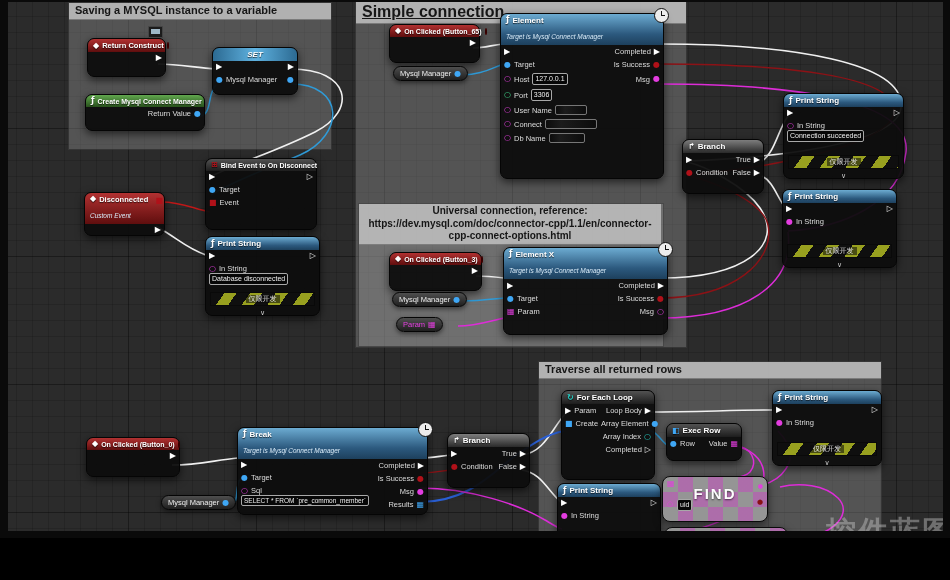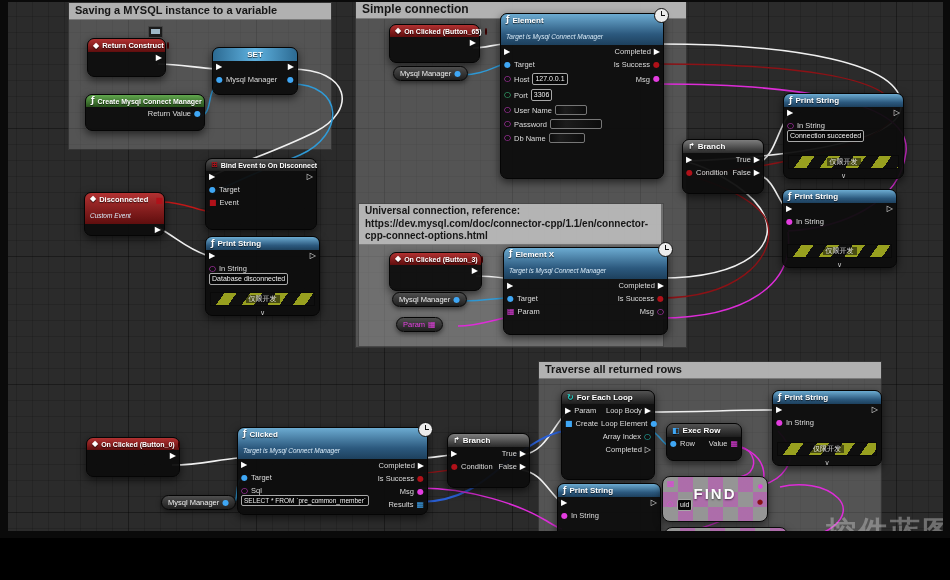--- a/index.html
+++ b/index.html
@@ -21,21 +21,21 @@
   .node{position:absolute;z-index:10;background:rgba(13,13,13,.95);border:1px solid #050505;
         border-radius:7px;box-shadow:0 3px 9px rgba(0,0,0,.6);color:#dcdcdc;}
   .nh{display:flex;align-items:center;gap:3px;padding:2px 5px;border-radius:6px 6px 0 0;
       font-weight:700;font-size:8px;color:#fff;text-shadow:0 1px 1px rgba(0,0,0,.7);white-space:nowrap;}
   .nh2{padding:2px 5px;border-radius:6px 6px 0 0;white-space:nowrap;}
   .nh2 .t{display:flex;gap:3px;font-weight:700;font-size:8px;color:#fff;text-shadow:0 1px 1px rgba(0,0,0,.7);}
   .nh2 .sub{font-style:italic;font-size:6.5px;color:#d8eaf7;}
   .hdr-fn{background:linear-gradient(180deg,#6cabd1,#2c597e 65%,#1d405d);}
   .hdr-ev{background:linear-gradient(180deg,#b23131,#5f0e0e);}
   .hdr-green{background:linear-gradient(180deg,#61a74e,#28511c);}
-  .hdr-set{background:linear-gradient(90deg,#2c6a92,#5fb2e0 50%,#2c6a92);text-align:center;}
+  .hdr-set{background:linear-gradient(90deg,#2c6a92,#5fb2e0 50%,#2c6a92);text-align:center;font-style:italic;}
   .hdr-macro{background:linear-gradient(180deg,#525252,#1d1d1d);}
   .hdr-branch{background:linear-gradient(180deg,#7d7d7d,#2a2a2a);}
   .row{display:flex;align-items:center;gap:3px;padding:2px 3px;font-size:7.5px;line-height:1.2;}
   .row.between{justify-content:space-between;}
   .row.rightal{justify-content:flex-end;}
   .grp{display:flex;align-items:center;gap:3px;white-space:nowrap;}
   .pin{font-family:"DejaVu Sans",sans-serif;line-height:1;font-size:8px;}
   .pexec{color:#fff;} .phollow{color:#e4e4e4;}
   .cblue{color:#3fa7f5;} .cred{color:#b01119;} .cdred{color:#8a1014;} .cmag{color:#e43de0;}
   .cgreen{color:#3fd98a;} .cteal{color:#25d0c5;} .cwhite{color:#fff;}
@@ -70,24 +70,24 @@
 </head>
 <body>
 
 <div id="stage">
 <div id="graph">
 
   <div class="comment" style="left:68px;top:2px;width:262px;height:146px;">
     <div class="chead" style="font-size:11px;">Saving a MYSQL instance to a variable</div>
   </div>
   <div class="comment" style="left:355px;top:0px;width:330px;height:346px;">
-    <div class="chead" style="font-size:12px;">Simple connection</div>
+    <div class="chead" style="font-size:16px;text-decoration:underline;">Simple connection</div>
   </div>
   <div class="comment" style="left:358px;top:203px;width:304px;height:142px;z-index:2;">
-    <div class="chead" style="font-size:10px;width:290px;white-space:normal;">Universal connection, reference: https://dev.mysql.com/doc/connector-cpp/1.1/en/connector-cpp-connect-options.html</div>
+    <div class="chead" style="font-size:10px;width:290px;white-space:normal;text-align:center;">Universal connection, reference: https://dev.mysql.com/doc/connector-cpp/1.1/en/connector-cpp-connect-options.html</div>
   </div>
   <div class="comment" style="left:538px;top:361px;width:342px;height:218px;">
     <div class="chead" style="font-size:11px;">Traverse all returned rows</div>
   </div>
 
   <svg class="wires" width="950" height="580">
     <g fill="none" stroke-width="1.6" stroke="#f0f0f0">
       <path d="M158,64 C180,64 196,68 216,69"></path>
       <path d="M291,69 C350,69 358,110 315,132 C275,152 240,162 210,177"></path>
       <path d="M156,226 C180,240 186,248 206,255"></path>
@@ -283,21 +283,21 @@
       <span>Port</span>
       <span class="tbox">3306</span>
         </div>
     <div class="row">
           <span class="pin cmag">○</span>
       <span>User Name</span>
       <span class="tbox dark" style="width:26px;"></span>
         </div>
     <div class="row">
           <span class="pin cmag">○</span>
-      <span>Password</span>
+      <span>Connect</span>
       <span class="tbox dark" style="width:46px;"></span>
         </div>
     <div class="row">
           <span class="pin cmag">○</span>
       <span>Db Name</span>
       <span class="tbox dark" style="width:30px;"></span>
         </div>
   </div>
 
   <div class="node" style="left:682px;top:139px;width:80px;height:53px;">
@@ -437,21 +437,21 @@
   <div class="pill" style="left:161px;top:495px;">
     <span>Mysql Manager</span>
     <span class="pin cblue">●</span>
   </div>
 
   <div class="node" style="left:237px;top:427px;width:189px;height:86px;">
     <div class="clock"></div>
     <div class="nh2 hdr-fn">
       <span class="t">
             <span class="pin cwhite">ƒ</span>
-        <span>Clicked</span>
+        <span>Break</span>
           </span>
       <span class="sub">Target is Mysql Connect Manager</span>
     </div>
     <div style="display:flex;">
       <div style="flex:1;">
         <div class="row">
               <span class="pin pexec">▶</span>
             </div>
         <div class="row">
               <span class="pin cblue">●</span>
@@ -524,21 +524,21 @@
             <span>Loop Body</span>
         <span class="pin pexec">▶</span>
           </span>
     </div>
     <div class="row between">
       <span class="grp">
             <span class="pin cblue">■</span>
         <span>Create</span>
           </span>
       <span class="grp">
-            <span>Loop Element</span>
+            <span>Array Element</span>
         <span class="pin cblue">●</span>
           </span>
     </div>
     <div class="row rightal">
           <span>Array Index</span>
       <span class="pin cteal">○</span>
         </div>
     <div class="row rightal">
           <span>Completed</span>
       <span class="pin phollow">▷</span>

